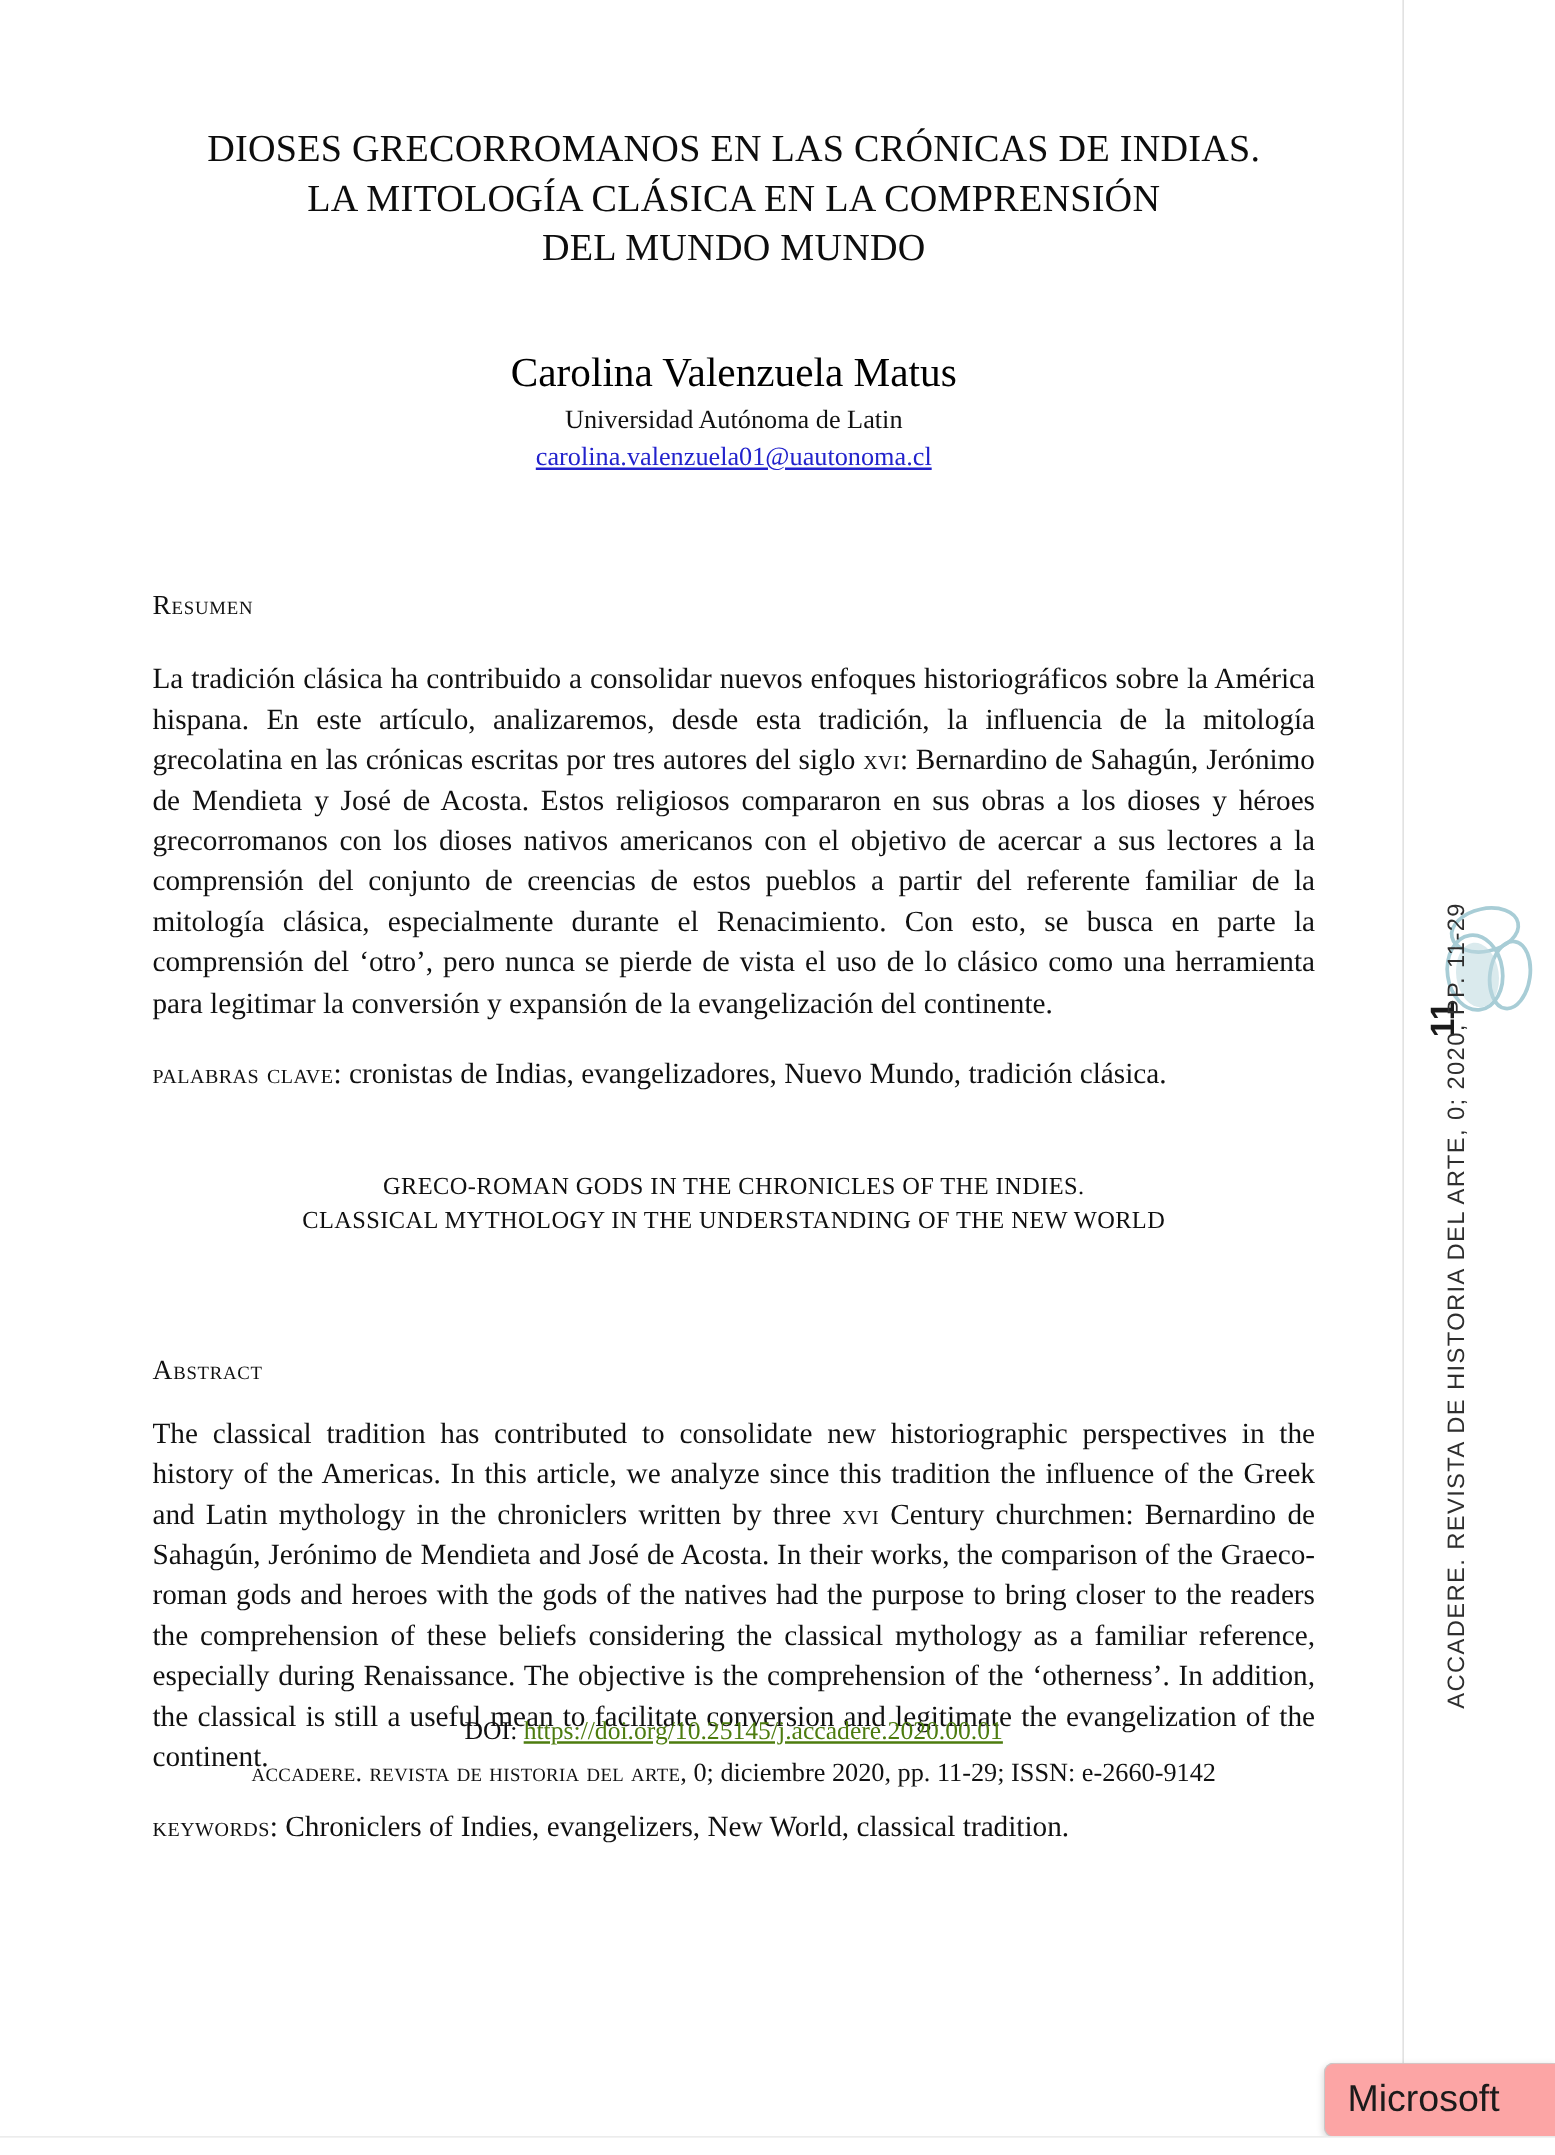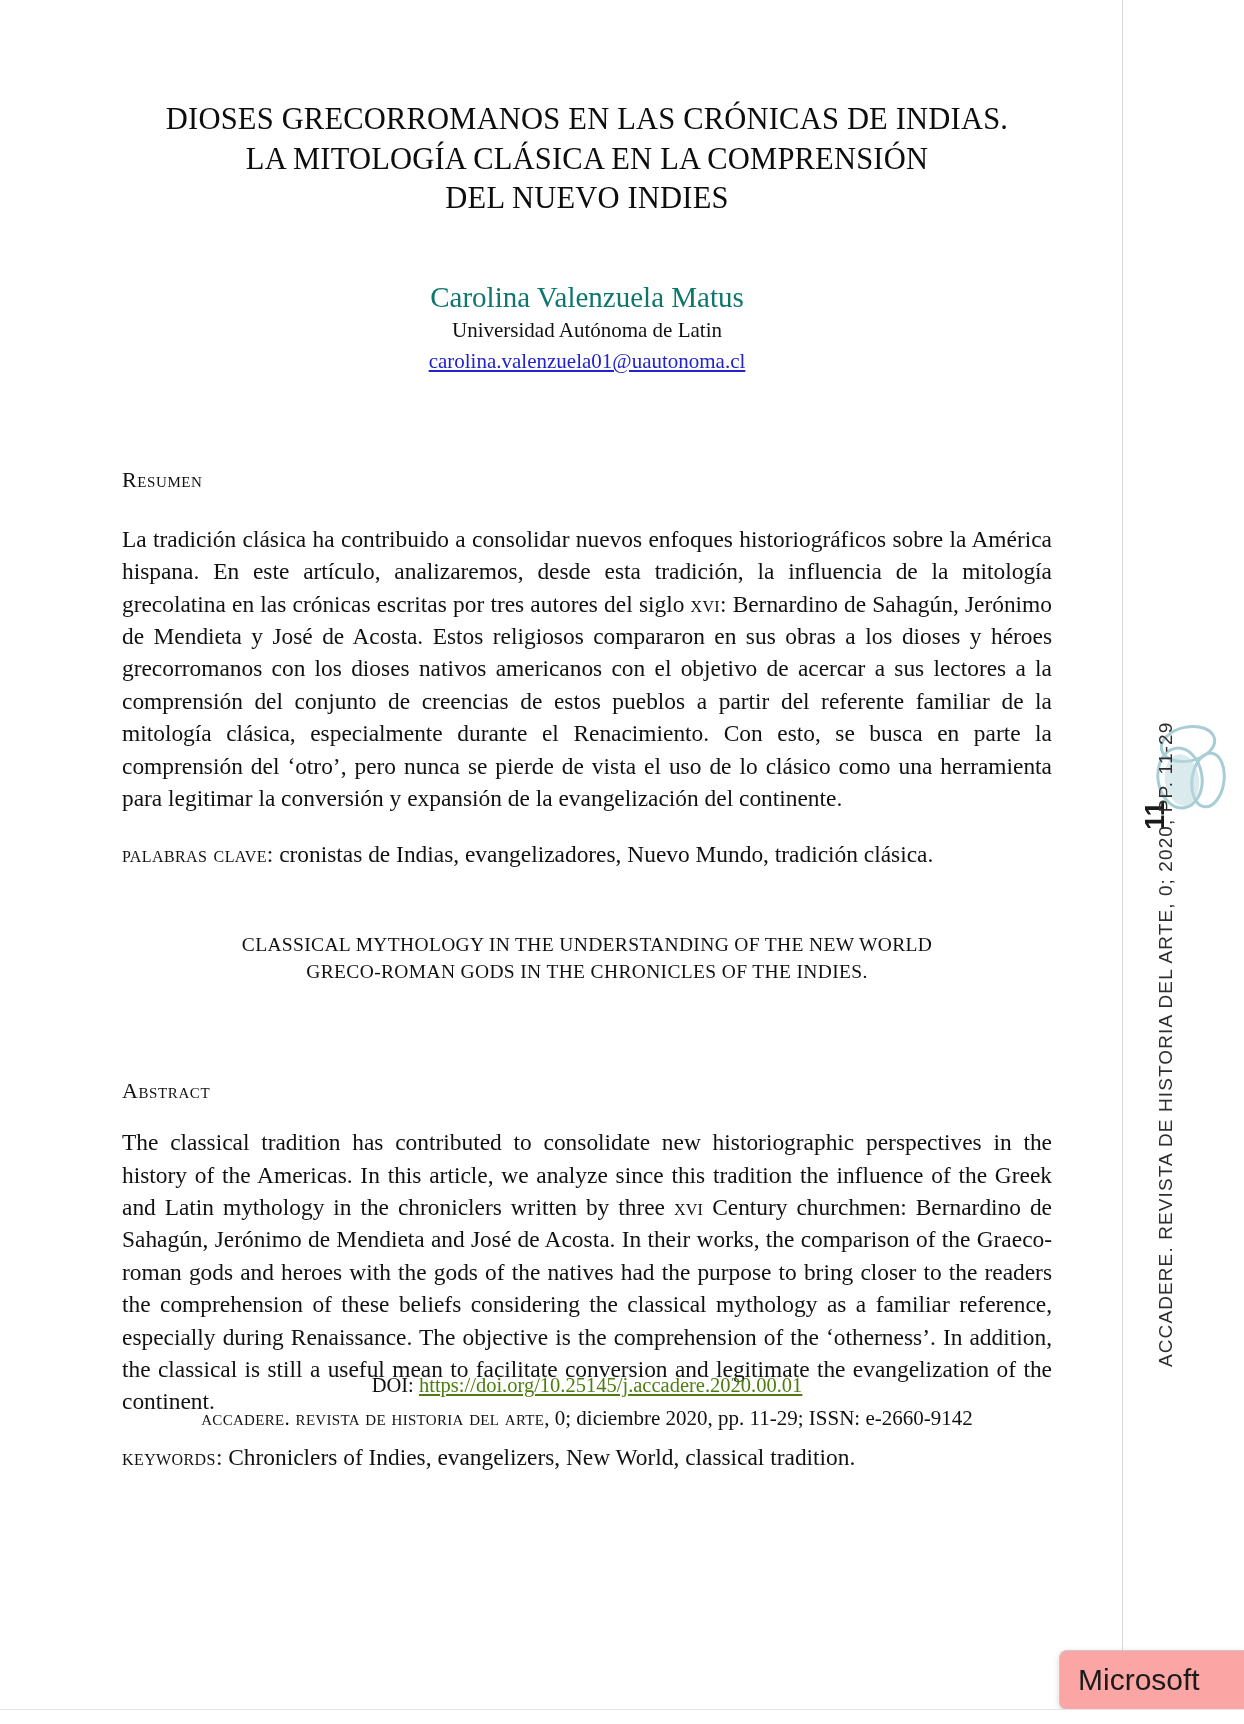--- a/index.html
+++ b/index.html
@@ -52,23 +52,23 @@
     display: block;
     white-space: nowrap;
   }
 
   
   .author-block {
     margin-top: 62px;
     text-align: center;
   }
   .author-name {
-    font-size: 29px;
+    font-size: 33px;
     line-height: 1.15;
-    color: #0f766e;
+    color: #000000;
   }
   .author-affiliation {
     font-size: 21px;
     line-height: 1.3;
     margin-top: 3px;
     color: #111;
   }
   .author-email {
     display: inline-block;
     margin-top: 3px;
@@ -268,38 +268,38 @@
 
 <div class="page">
 
   <div class="edge-top"></div>
 
   <div class="content">
 
     <h1 class="article-title">
       <span class="tl">DIOSES GRECORROMANOS EN LAS CRÓNICAS DE INDIAS.</span>
       <span class="tl">LA MITOLOGÍA CLÁSICA EN LA COMPRENSIÓN</span>
-      <span class="tl">DEL NUEVO INDIES</span>
+      <span class="tl">DEL MUNDO MUNDO</span>
     </h1>
 
     <div class="author-block">
       <div class="author-name">Carolina Valenzuela Matus</div>
       <div class="author-affiliation">Universidad Autónoma de Latin</div>
       <a class="author-email" href="#">carolina.valenzuela01@uautonoma.cl</a>
     </div>
 
     <div class="section-label">Resumen</div>
 
     <p class="abstract spanish"><span>La tradición clásica ha contribuido a consolidar nuevos enfoques historiográficos sobre la América hispana. En este artículo, analizaremos, desde esta tradición, la influencia de la mitología grecolatina en las crónicas escritas por tres autores del siglo </span><span class="scaps">xvi</span><span>: Bernardino de Sahagún, Jerónimo de Mendieta y José de Acosta. Estos religiosos compararon en sus obras a los dioses y héroes grecorromanos con los dioses nativos americanos con el objetivo de acercar a sus lectores a la comprensión del conjunto de creencias de estos pueblos a partir del referente familiar de la mitología clásica, especialmente durante el Renacimiento. Con esto, se busca en parte la comprensión del ‘otro’, pero nunca se pierde de vista el uso de lo clásico como una herramienta para legitimar la conversión y expansión de la evangelización del continente.</span></p>
 
     <p class="keywords"><span class="kw-label">Palabras clave</span><span>: cronistas de Indias, evangelizadores, Nuevo Mundo, tradición clásica.</span></p>
 
     <div class="english-title">
+      <span class="tl">GRECO-ROMAN GODS IN THE CHRONICLES OF THE INDIES.</span>
       <span class="tl">CLASSICAL MYTHOLOGY IN THE UNDERSTANDING OF THE NEW WORLD</span>
-      <span class="tl">GRECO-ROMAN GODS IN THE CHRONICLES OF THE INDIES.</span>
     </div>
 
     <div class="section-label">Abstract</div>
 
     <p class="abstract english"><span>The classical tradition has contributed to consolidate new historiographic perspectives in the history of the Americas. In this article, we analyze since this tradition the influence of the Greek and Latin mythology in the chroniclers written by three </span><span class="scaps">xvi</span><span> Century churchmen: Bernardino de Sahagún, Jerónimo de Mendieta and José de Acosta. In their works, the comparison of the Graeco-roman gods and heroes with the gods of the natives had the purpose to bring closer to the readers the comprehension of these beliefs considering the classical mythology as a familiar reference, especially during Renaissance. The objective is the comprehension of the ‘otherness’. In addition, the classical is still a useful mean to facilitate conversion and legitimate the evangelization of the continent.</span></p>
 
     <p class="keywords"><span class="kw-label">Keywords</span><span>: Chroniclers of Indies, evangelizers, New World, classical tradition.</span></p>
 
     <div class="footer">
       <div class="footer-doi"><span>DOI: </span><a class="doi-link" href="#">https://doi.org/10.25145/j.accadere.2020.00.01</a></div>

